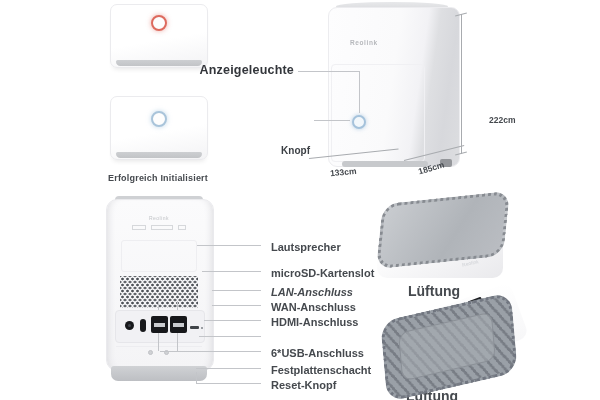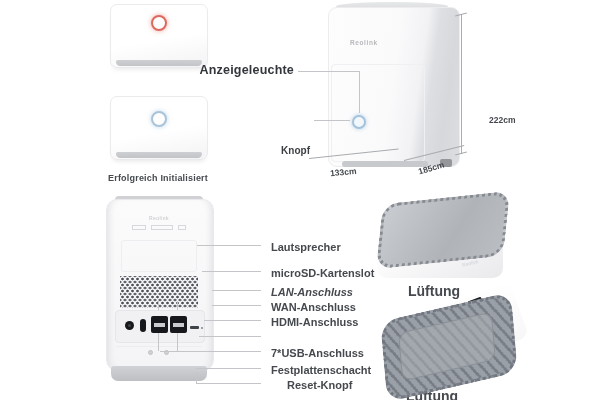--- a/index.html
+++ b/index.html
@@ -191,23 +191,23 @@
   <div class="abs vline" style="left:158px;top:301px;height:9px;"></div>
   <div class="abs vline" style="left:177px;top:301px;height:9px;"></div>
   <div class="abs vline" style="left:158px;top:333px;height:18px;"></div>
   <div class="abs vline" style="left:177px;top:333px;height:18px;"></div>
 
   <div class="abs rear-lbl" style="top:241px;">Lautsprecher</div>
   <div class="abs rear-lbl" style="top:267px;">microSD-Kartenslot</div>
   <div class="abs rear-lbl" style="top:286px;font-style:italic;">LAN-Anschluss</div>
   <div class="abs rear-lbl" style="top:301px;">WAN-Anschluss</div>
   <div class="abs rear-lbl" style="top:316px;">HDMI-Anschluss</div>
-  <div class="abs rear-lbl" style="top:347px;">7*USB-Anschluss</div>
+  <div class="abs rear-lbl" style="top:347px;">6*USB-Anschluss</div>
   <div class="abs rear-lbl" style="top:364px;">Festplattenschacht</div>
-  <div class="abs rear-lbl" style="top:379px;margin-left:16px;">Reset-Knopf</div>
+  <div class="abs rear-lbl" style="top:379px;">Reset-Knopf</div>
 
   <div class="abs topview">
     <div class="tv-body"></div>
     <div class="tv-face"></div>
     <div class="tv-brand">Reolink</div>
   </div>
   <div class="abs vent-lbl center" style="left:374px;top:283px;width:120px;">Lüftung</div>
 
   <div class="abs bottomview">
     <div class="bv-wedge">

